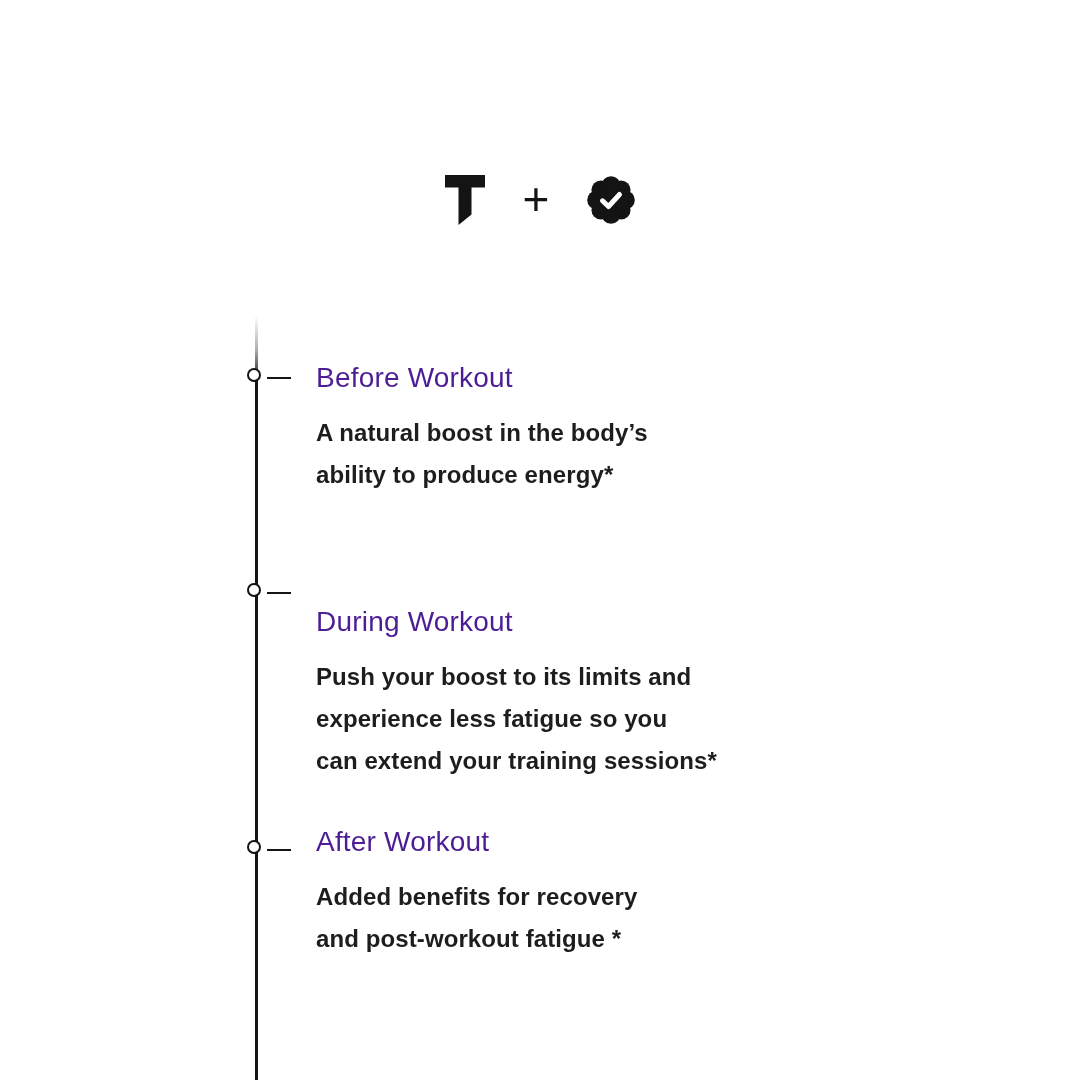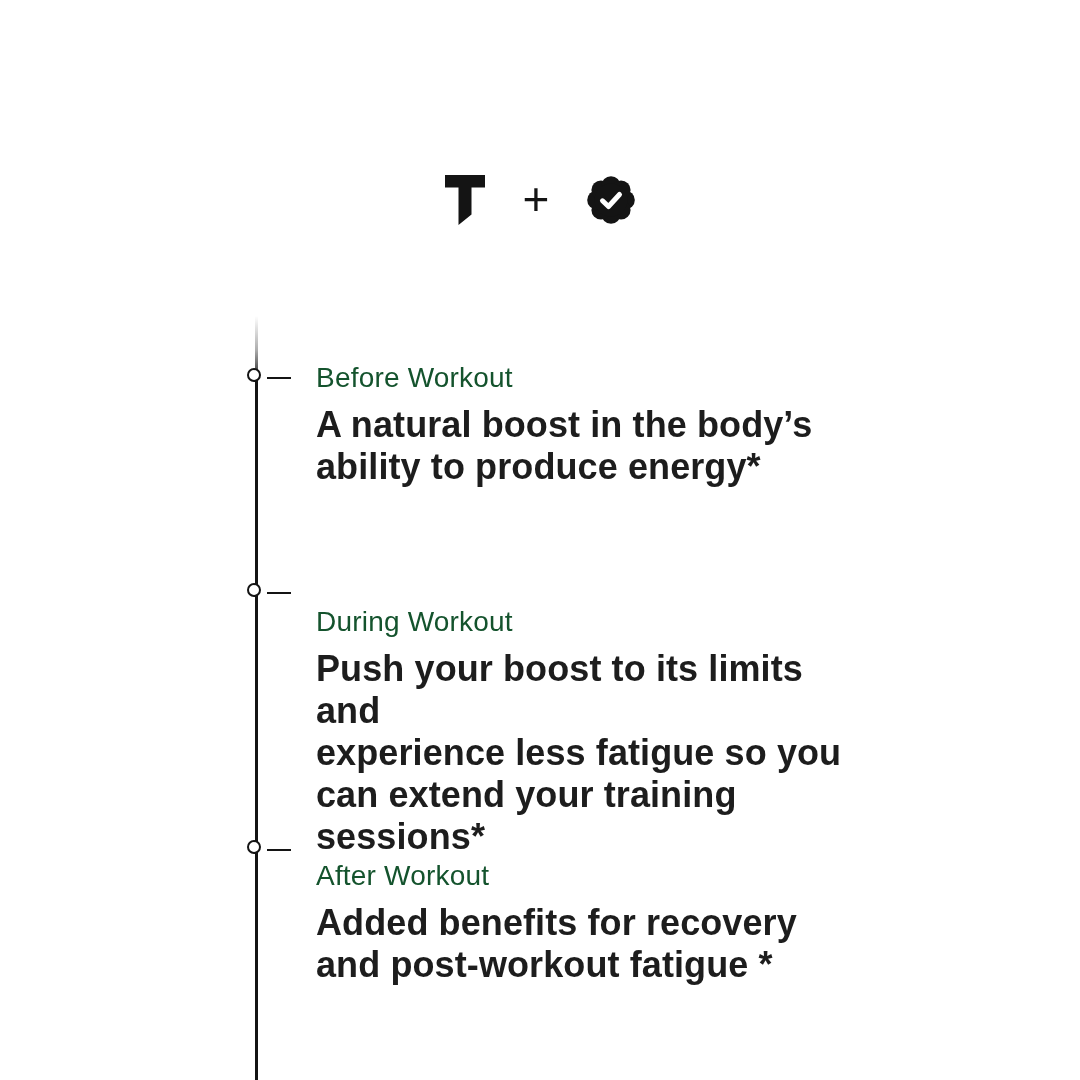--- a/index.html
+++ b/index.html
@@ -72,32 +72,32 @@
   .node.n2 { top: 593px; }
   .node.n3 { top: 850px; }
 
   .section {
     position: absolute;
     left: 316px;
     width: 560px;
   }
   .section.s1 { top: 360px; }
   .section.s2 { top: 604px; }
-  .section.s3 { top: 858px; }
+  .section.s3 { top: 824px; }
 
   .section-title {
     font-size: 28px;
     line-height: 36px;
     font-weight: 400;
-    color: #14532d;
+    color: #4c1d95;
     letter-spacing: 0.2px;
   }
   .section-body {
-    margin-top: 8px;
-    font-size: 36px;
+    margin-top: 16px;
+    font-size: 24px;
     line-height: 42px;
     font-weight: 700;
     color: #1d1d1d;
     letter-spacing: 0.1px;
     white-space: pre-line;
   }
 </style>
 </head>
 <body>
 

